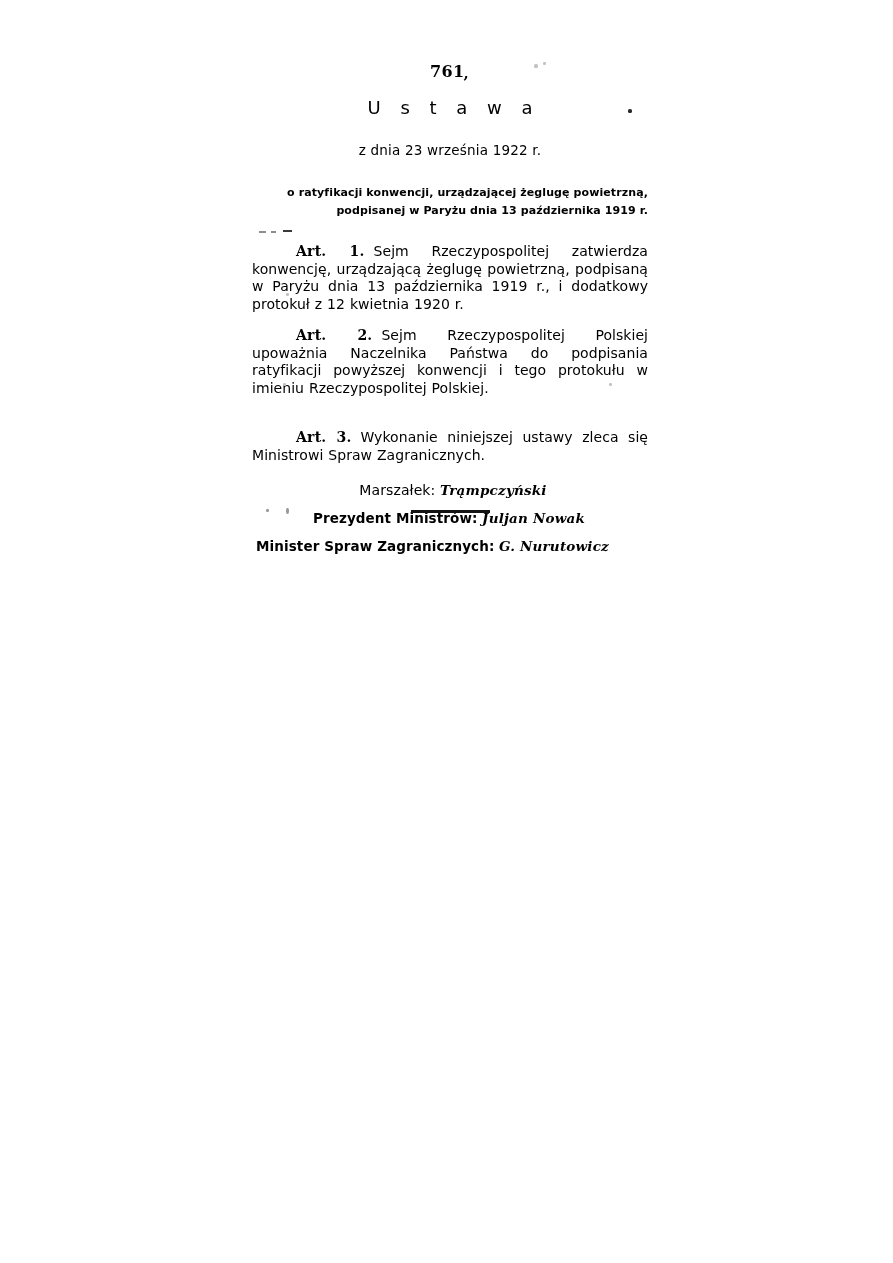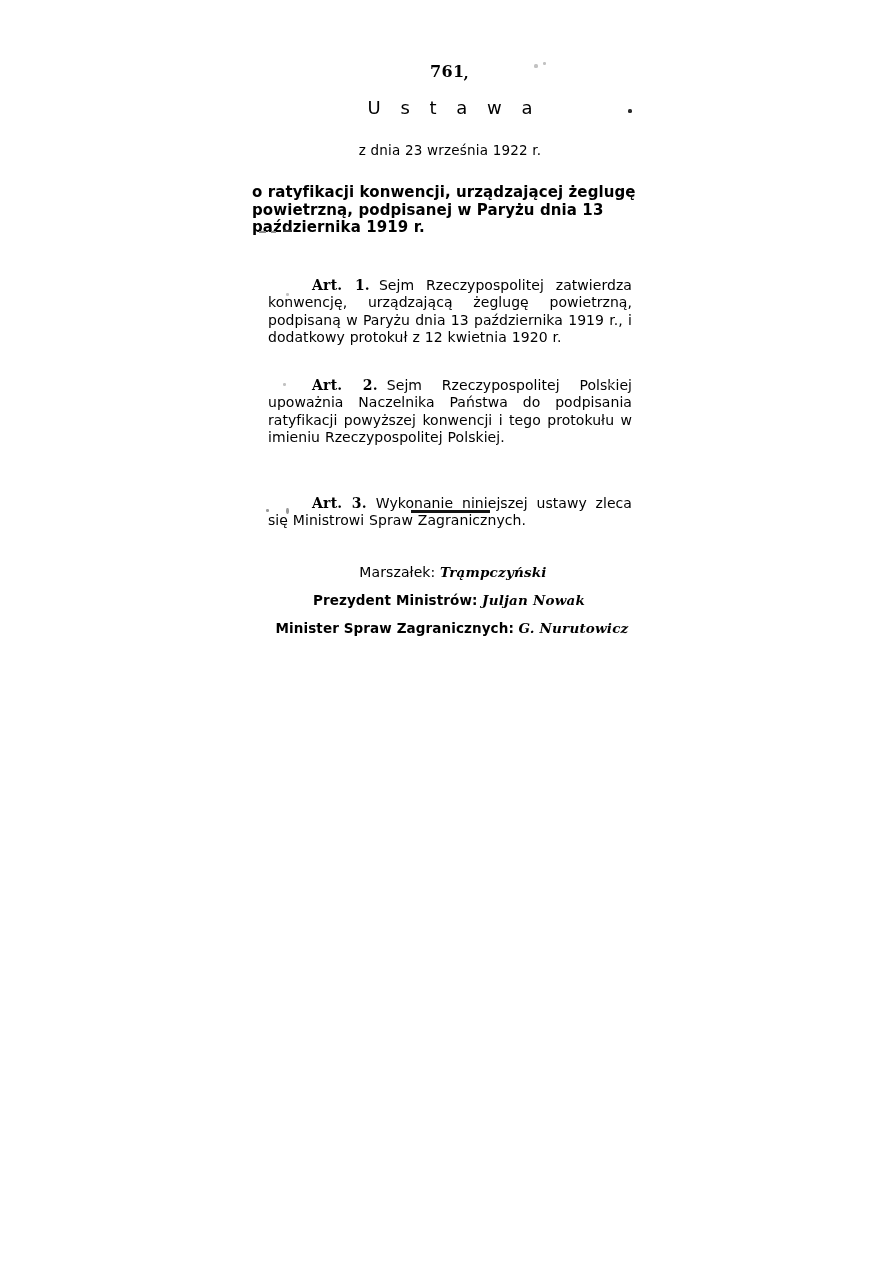--- a/index.html
+++ b/index.html
@@ -67,35 +67,35 @@
   .doc-subtitle {
     text-align: center;
     font-size: 13.5px;
     margin: 13px;
     padding-top: 11px;
     line-height: 16px;
     letter-spacing: 0.2px;
   }
 
   .doc-summary {
-    text-align: left;
-    font-weight: bold;
-    font-size: 15px;
+    text-align: right;
+    font-weight: bold;
+    font-size: 11px;
     margin: 0;
     padding-top: 13px;
     line-height: 17.5px;
     letter-spacing: 0.1px;
   }
 
   
   .article {
     font-size: 14px;
     line-height: 17.5px;
     text-align: justify;
-    margin: 16px;
+    margin: 0;
     letter-spacing: 0.05px;
     word-spacing: 0.4px;
   }
   .article.art1 { padding-top: 24px; text-indent: 44px; }
   .article.art2 { padding-top: 14px; text-indent: 44px; }
   .article.art3 { padding-top: 32px; text-indent: 44px; }
 
   .art-label {
     font-weight: bold;
     font-family: "DejaVu Serif", serif;
@@ -106,21 +106,21 @@
 
   
   .sig {
     font-size: 14px;
     line-height: 17px;
     margin: 0;
     letter-spacing: 0.1px;
   }
   .sig-1 { padding-top: 18px; text-align: center; text-indent: 6px; }
   .sig-2 { padding-top: 11px; text-align: center; text-indent: -2px; }
-  .sig-3 { padding-top: 11px; text-align: center; text-indent: 4px; }
+  .sig-3 { padding-top: 11px; text-align: left; text-indent: 4px; }
   .sig .role { font-weight: normal; }
   .sig-2 .role, .sig-3 .role { font-weight: bold; font-size: 13.5px; }
   .sig .name {
     font-style: italic;
     font-weight: bold;
     font-family: "DejaVu Serif", serif;
     font-size: 13.5px;
     letter-spacing: 0.2px;
   }
 

